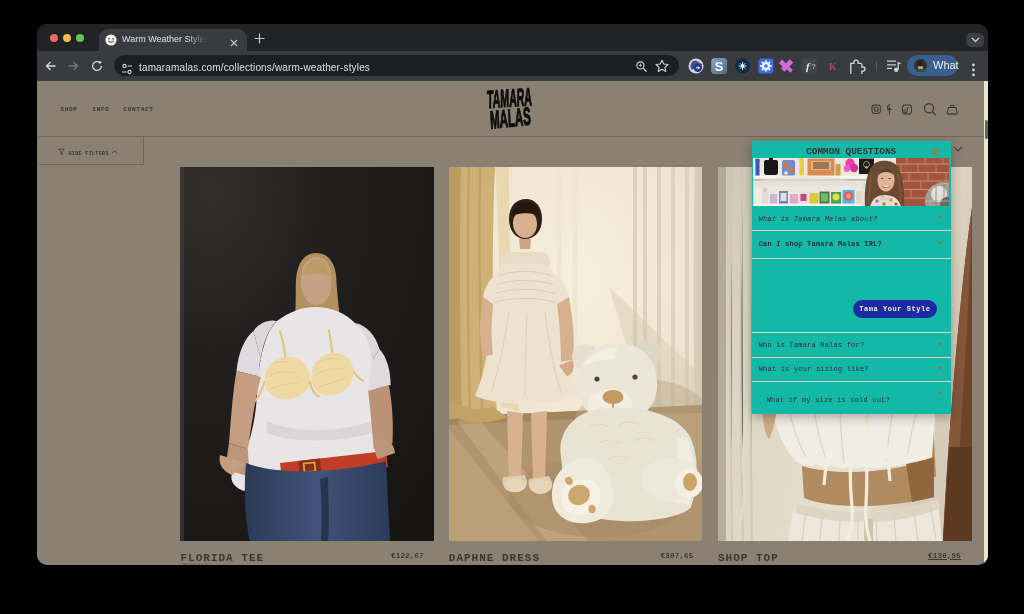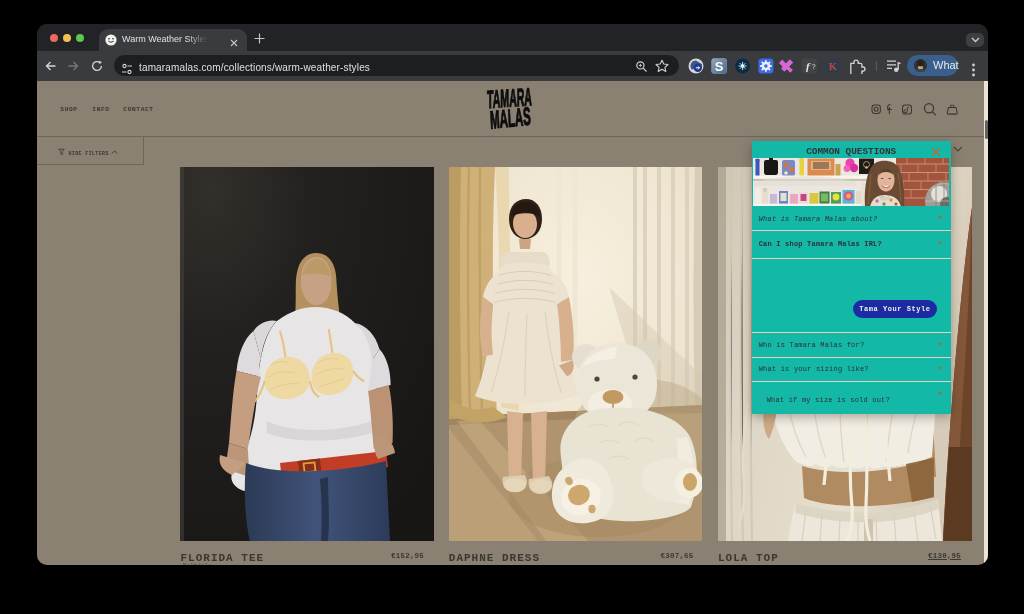--- a/index.html
+++ b/index.html
@@ -390,22 +390,22 @@
       <path d="M46 236 L60 236 C58 252 55 264 51 272 C46 266 44 254 46 236 Z" fill="#cdaa85"></path>
 
       <path d="M254 40 C247 90 241 150 236 210 C231 270 227 330 225 375 L254 375 Z" fill="#6b4429"></path>
       <path d="M254 40 C247 90 241 150 236 210 C231 270 227 330 225 375 L238 375 C239 330 242 270 246 210 C250 150 253 90 254 40 Z" fill="#84573a"></path>
       <path d="M225 375 C227 340 229 310 231 280 L254 280 L254 375 Z" fill="#5c3a22"></path>
      </svg>
     </div>
     <div class="abs plabel" style="left:143.5px;">FLORIDA TEE</div>
     <div class="abs" style="left:146px;top:480.5px;width:45px;height:3.5px;overflow:hidden;font-family:'Liberation Mono',monospace;font-size:5.5px;color:rgba(59,56,47,0.75);letter-spacing:0.3px;">Multiple colors</div>
     <div class="abs plabel" style="left:411.8px;">DAPHNE DRESS</div>
-    <div class="abs plabel" style="left:681px;">LOLA TOP</div>
-    <div class="abs price" style="left:287px;width:100px;">€152,95</div>
+    <div class="abs plabel" style="left:681px;">SHOP TOP</div>
+    <div class="abs price" style="left:287px;width:100px;">€122,67</div>
     <div class="abs price" style="left:556.5px;width:100px;">€307,65</div>
     <div class="abs price" style="left:824px;width:100px;text-decoration:underline;">€130,95</div>
     <div class="abs" id="sbtrack"></div>
     <div class="abs" id="sbthumb"></div>
 
     <div class="abs" id="popup">
       <div style="position:absolute;left:0;top:4.5px;width:199px;text-align:center;font-family:'Liberation Mono',monospace;font-weight:bold;font-size:9.4px;color:#33323a;">COMMON QUESTIONS</div>
       <svg style="position:absolute;left:179px;top:5.5px" width="10" height="10" viewBox="0 0 10 10">
         <path d="M1.2 1.2 L8.8 8.8 M8.8 1.2 L1.2 8.8" stroke="#c06b30" stroke-width="1.3"></path>
       </svg>

